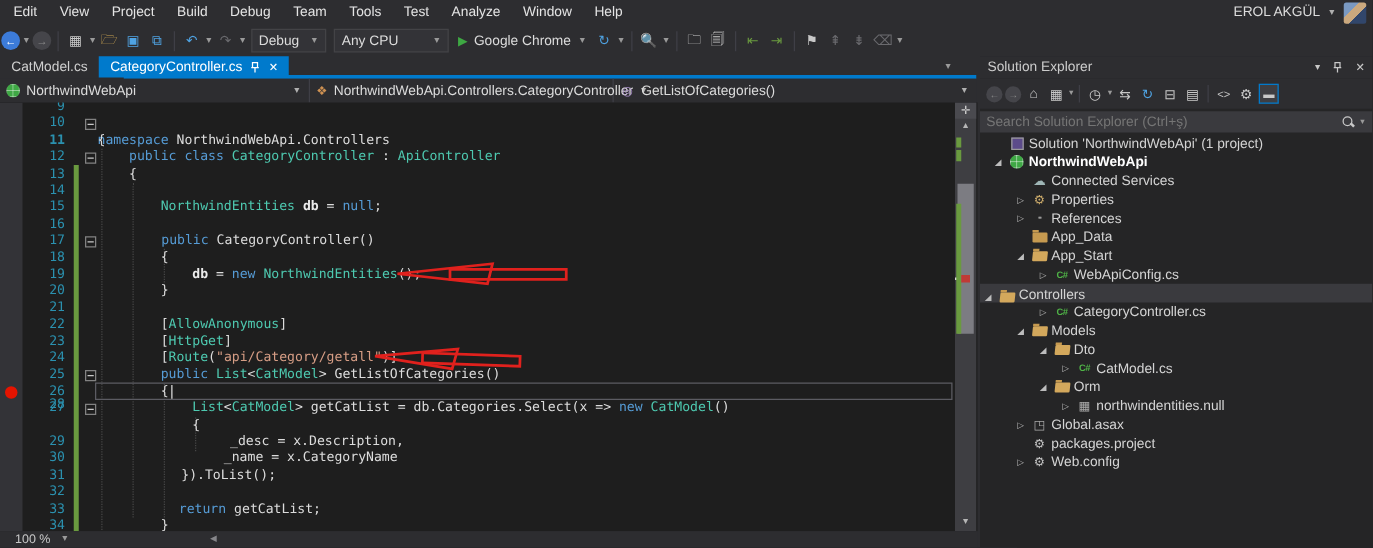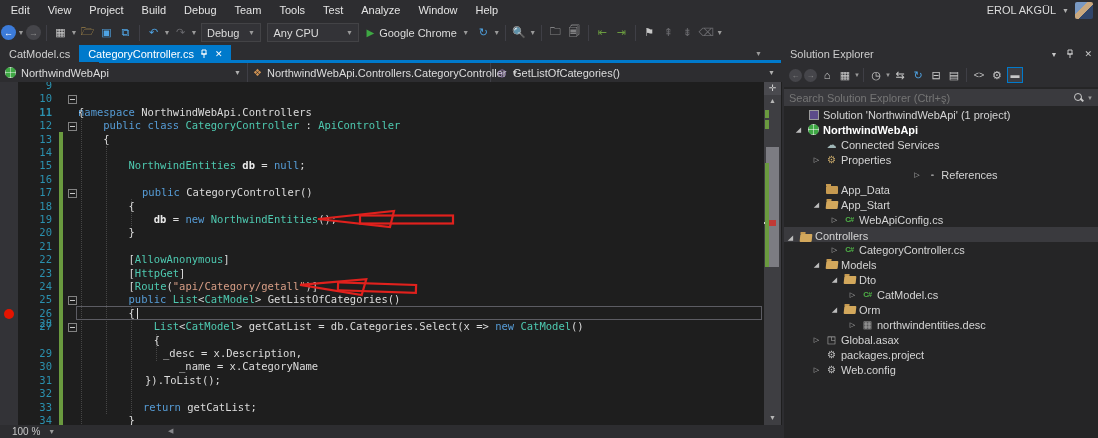--- a/index.html
+++ b/index.html
@@ -285,35 +285,35 @@
         <span class="fold" style="top: 12.9px;"></span>
         <div class="codeline" style="top: 24px; left: 78px;"><span class="sk">namespace</span><span class="sp"> NorthwindWebApi.Controllers</span></div>
         <div class="codeline" style="top: 23.8px; left: 78px;"><span class="sp">{</span></div>
         <span class="fold" style="top: 39.7px;"></span>
         <div class="codeline" style="top: 37.2px; left: 103.264px;"><span class="sk">public</span><span class="sp"> </span><span class="sk">class</span><span class="sp"> </span><span class="st">CategoryController</span><span class="sp"> : </span><span class="st">ApiController</span></div>
         <div class="codeline" style="top: 50.6px; left: 103.264px;"><span class="sp">{</span></div>
         <div class="codeline" style="top: 64px; left: 78px;"></div>
         <div class="codeline" style="top: 77.4px; left: 128.528px;"><span class="st">NorthwindEntities</span><span class="sp"> </span><span class="sb">db</span><span class="sp"> = </span><span class="sk">null</span><span class="sp">;</span></div>
         <div class="codeline" style="top: 90.8px; left: 78px;"></div>
         <span class="fold" style="top: 106.7px;"></span>
-        <div class="codeline" style="top: 104.2px; left: 142px;"><span class="sk">public</span><span class="sp"> CategoryController()</span></div>
+        <div class="codeline" style="top: 104.2px; left: 129px;"><span class="sk">public</span><span class="sp"> CategoryController()</span></div>
         <div class="codeline" style="top: 117.6px; left: 128.528px;"><span class="sp">{</span></div>
         <div class="codeline" style="top: 131px; left: 153.792px;"><span class="sb">db</span><span class="sp"> = </span><span class="sk">new</span><span class="sp"> </span><span class="st">NorthwindEntities</span><span class="sp">();</span></div>
         <div class="codeline" style="top: 144.4px; left: 128.528px;"><span class="sp">}</span></div>
         <div class="codeline" style="top: 157.8px; left: 78px;"></div>
         <div class="codeline" style="top: 171.2px; left: 128.528px;"><span class="sp">[</span><span class="st">AllowAnonymous</span><span class="sp">]</span></div>
         <div class="codeline" style="top: 184.6px; left: 128.528px;"><span class="sp">[</span><span class="st">HttpGet</span><span class="sp">]</span></div>
         <div class="codeline" style="top: 198px; left: 128.528px;"><span class="sp">[</span><span class="st">Route</span><span class="sp">(</span><span class="ss">"api/Category/getall"</span><span class="sp">)]</span></div>
         <span class="fold" style="top: 213.9px;"></span>
         <div class="codeline" style="top: 211.4px; left: 128.528px;"><span class="sk">public</span><span class="sp"> </span><span class="st">List</span><span class="sp">&lt;</span><span class="st">CatModel</span><span class="sp">&gt; GetListOfCategories()</span></div>
         <div class="codeline" style="top: 224.8px; left: 128.528px;"><span class="sp">{</span></div>
         <span class="fold" style="top: 240.7px;"></span>
         <div class="codeline" style="top: 238.2px; left: 153.792px;"><span class="st">List</span><span class="sp">&lt;</span><span class="st">CatModel</span><span class="sp">&gt; getCatList = db.Categories.Select(x =&gt; </span><span class="sk">new</span><span class="sp"> </span><span class="st">CatModel</span><span class="sp">()</span></div>
         <div class="codeline" style="top: 251.6px; left: 153.792px;"><span class="sp">{</span></div>
-        <div class="codeline" style="top: 265px; left: 163px;"><span class="sp">_desc = x.Description,</span></div>
+        <div class="codeline" style="top: 265px; left: 184px;"><span class="sp">_desc = x.Description,</span></div>
         <div class="codeline" style="top: 278.4px; left: 179.056px;"><span class="sp">_name = x.CategoryName</span></div>
         <div class="codeline" style="top: 291.8px; left: 145px;"><span class="sp">}).ToList();</span></div>
         <div class="codeline" style="top: 305.2px; left: 78px;"></div>
         <div class="codeline" style="top: 318.6px; left: 143px; text-align: center;"><span class="sk">return</span><span class="sp"> getCatList;</span></div>
         <div class="codeline" style="top: 332px; left: 128.528px;"><span class="sp">}</span></div>
         <div class="codeline" style="top: 345.4px; left: 78px;"></div>
       </div>
     <div id="curbox" style="top: 224.3px;"></div>
     <div id="caret26" style="top: 226.3px; left: 136.528px;"></div>
 
@@ -401,21 +401,21 @@
           </span>
           <span class="tlabel">Connected Services</span>
         </div>
         <div class="trow" style="padding-left: 26px;">
           <span class="tarrow">▷</span>
           <span class="ticon">
             <span class="wrench-ic">⚙</span>
           </span>
           <span class="tlabel">Properties</span>
         </div>
-        <div class="trow" style="padding-left: 26px; justify-content: center;">
+        <div class="trow" style="padding-left: 26px;">
           <span class="tarrow">▷</span>
           <span class="ticon">
             <span class="ref-ic">▪▪</span>
           </span>
           <span class="tlabel">References</span>
         </div>
         <div class="trow" style="padding-left: 26px;">
           <span class="tarrow"></span>
           <span class="ticon">
             <span class="fold-ic"></span>
@@ -476,21 +476,21 @@
           <span class="ticon">
             <span class="fold-ic open"></span>
           </span>
           <span class="tlabel">Orm</span>
         </div>
         <div class="trow" style="padding-left: 62px;">
           <span class="tarrow">▷</span>
           <span class="ticon">
             <span class="gray-ic">▦</span>
           </span>
-          <span class="tlabel">northwindentities.desc</span>
+          <span class="tlabel">northwindentities.null</span>
         </div>
         <div class="trow" style="padding-left: 26px;">
           <span class="tarrow">▷</span>
           <span class="ticon">
             <span class="gray-ic">◳</span>
           </span>
           <span class="tlabel">Global.asax</span>
         </div>
         <div class="trow" style="padding-left: 26px;">
           <span class="tarrow"></span>

